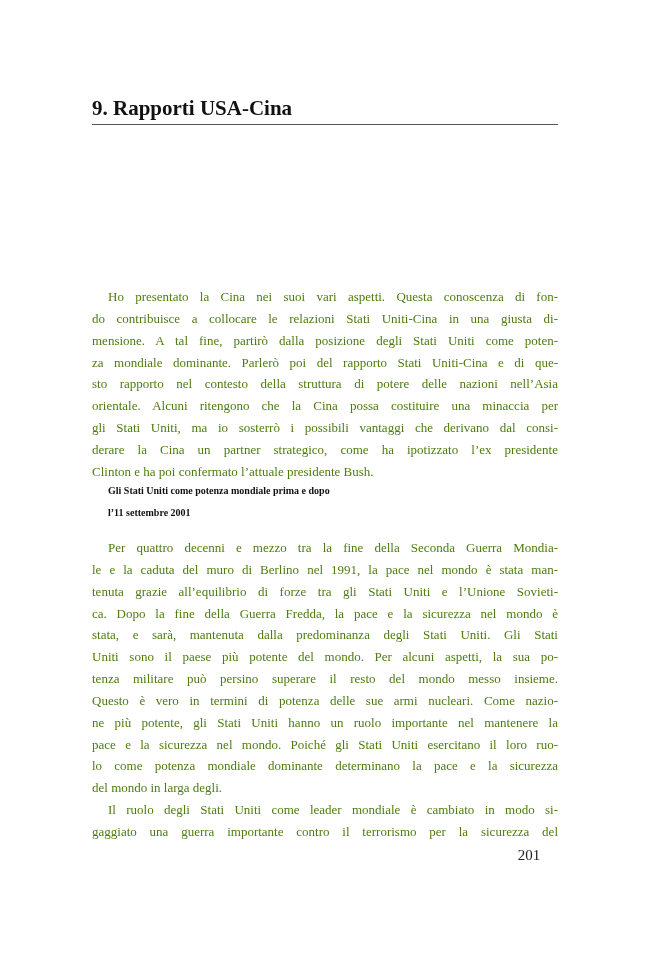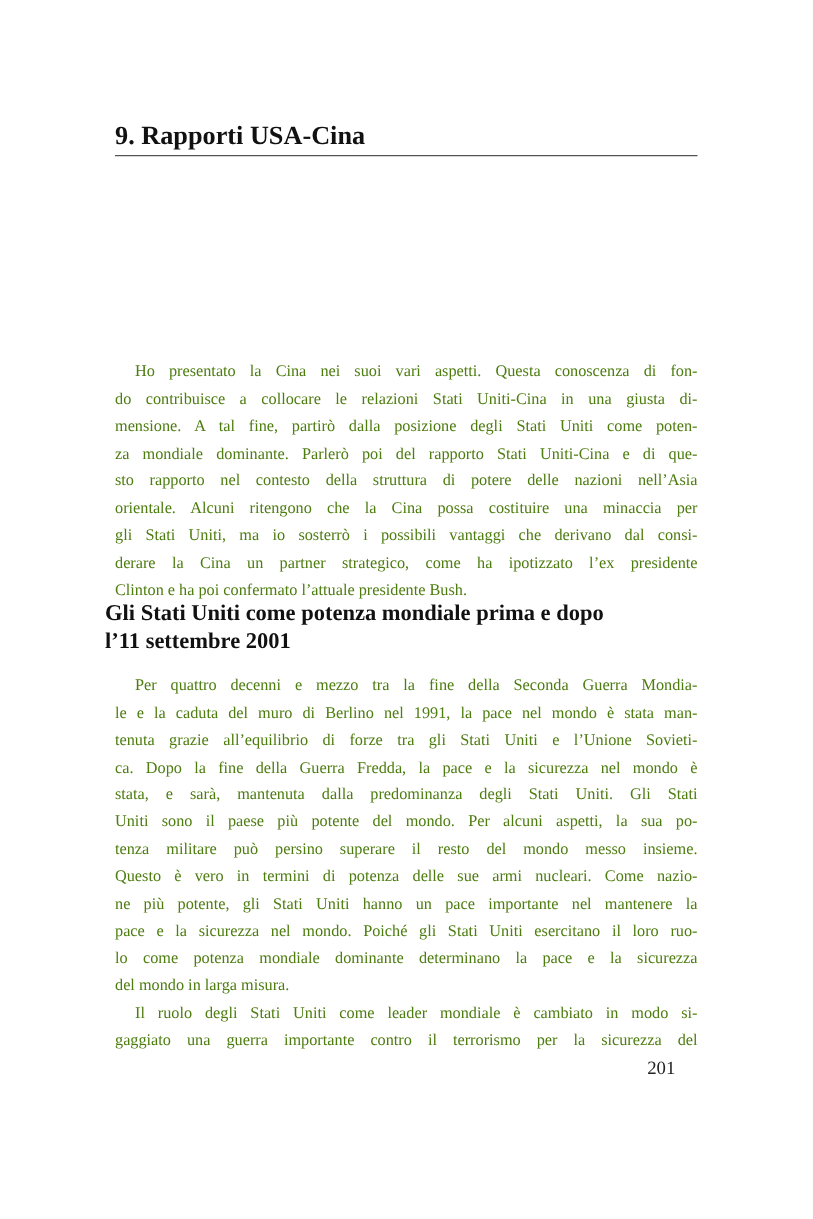--- a/index.html
+++ b/index.html
@@ -58,24 +58,24 @@
     }
     .text-block .line.last {
       text-align-last: left;
     }
     .text-block .line.indent {
       padding-left: 16px;
     }
     .p1 { top: 286px; }
     .section-heading {
       position: absolute;
-      left: 84px;
+      left: 108px;
       top: 480px;
       width: 466px;
-      font-size: 18px;
+      font-size: 10px;
       font-weight: bold;
       line-height: 21.5px;
       margin: 0;
       color: #111;
     }
     .section-heading .line { display: block; white-space: nowrap; }
     .p2 { top: 537px; }
     .page-number {
       position: absolute;
       left: 500px;
@@ -114,23 +114,23 @@
 
   <div class="text-block p2">
     <span class="line indent">Per quattro decenni e mezzo tra la fine della Seconda Guerra Mondia-</span>
     <span class="line">le e la caduta del muro di Berlino nel 1991, la pace nel mondo è stata man-</span>
     <span class="line">tenuta grazie all’equilibrio di forze tra gli Stati Uniti e l’Unione Sovieti-</span>
     <span class="line">ca. Dopo la fine della Guerra Fredda, la pace e la sicurezza nel mondo è</span>
     <span class="line">stata, e sarà, mantenuta dalla predominanza degli Stati Uniti. Gli Stati</span>
     <span class="line">Uniti sono il paese più potente del mondo. Per alcuni aspetti, la sua po-</span>
     <span class="line">tenza militare può persino superare il resto del mondo messo insieme.</span>
     <span class="line">Questo è vero in termini di potenza delle sue armi nucleari. Come nazio-</span>
-    <span class="line">ne più potente, gli Stati Uniti hanno un pace importante nel mantenere la</span>
+    <span class="line">ne più potente, gli Stati Uniti hanno un ruolo importante nel mantenere la</span>
     <span class="line">pace e la sicurezza nel mondo. Poiché gli Stati Uniti esercitano il loro ruo-</span>
     <span class="line">lo come potenza mondiale dominante determinano la pace e la sicurezza</span>
-    <span class="line last">del mondo in larga misura.</span>
+    <span class="line last">del mondo in larga degli.</span>
     <span class="line indent">Il ruolo degli Stati Uniti come leader mondiale è cambiato in modo si-</span>
     <span class="line">gaggiato una guerra importante contro il terrorismo per la sicurezza del</span>
   </div>
 
   <div class="page-number">201</div>
 
 </div>
 
 </body></html>

